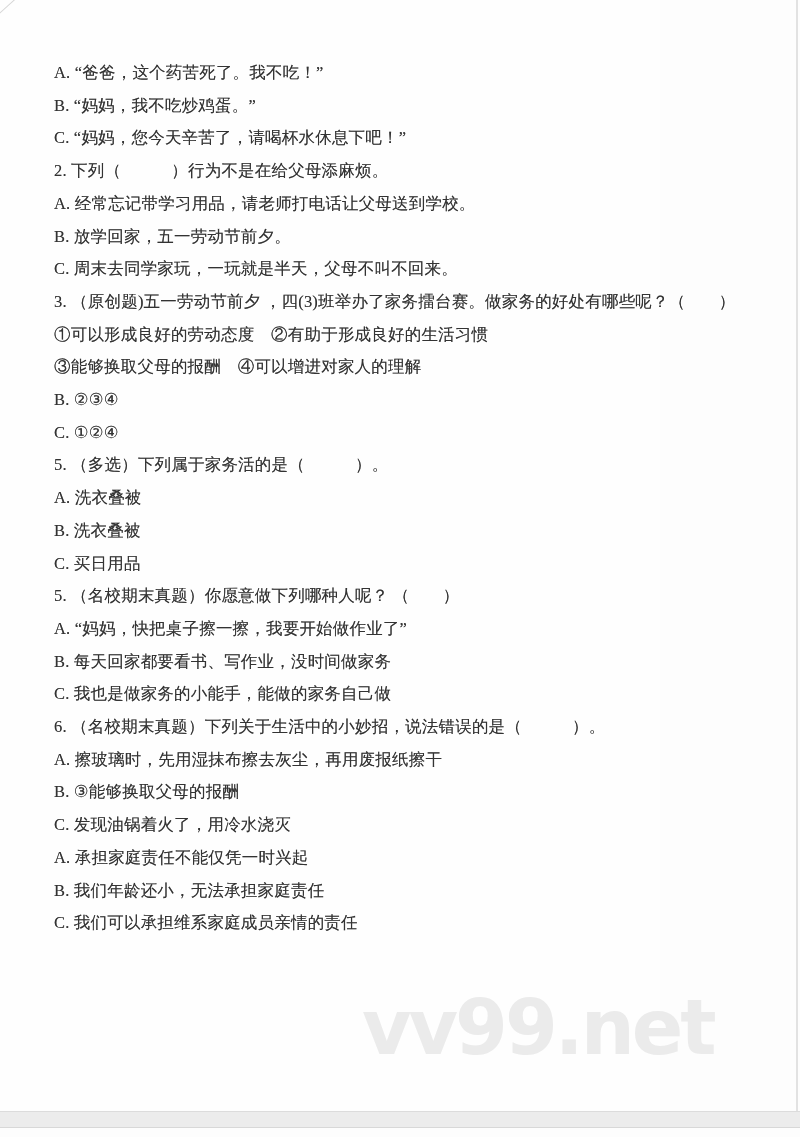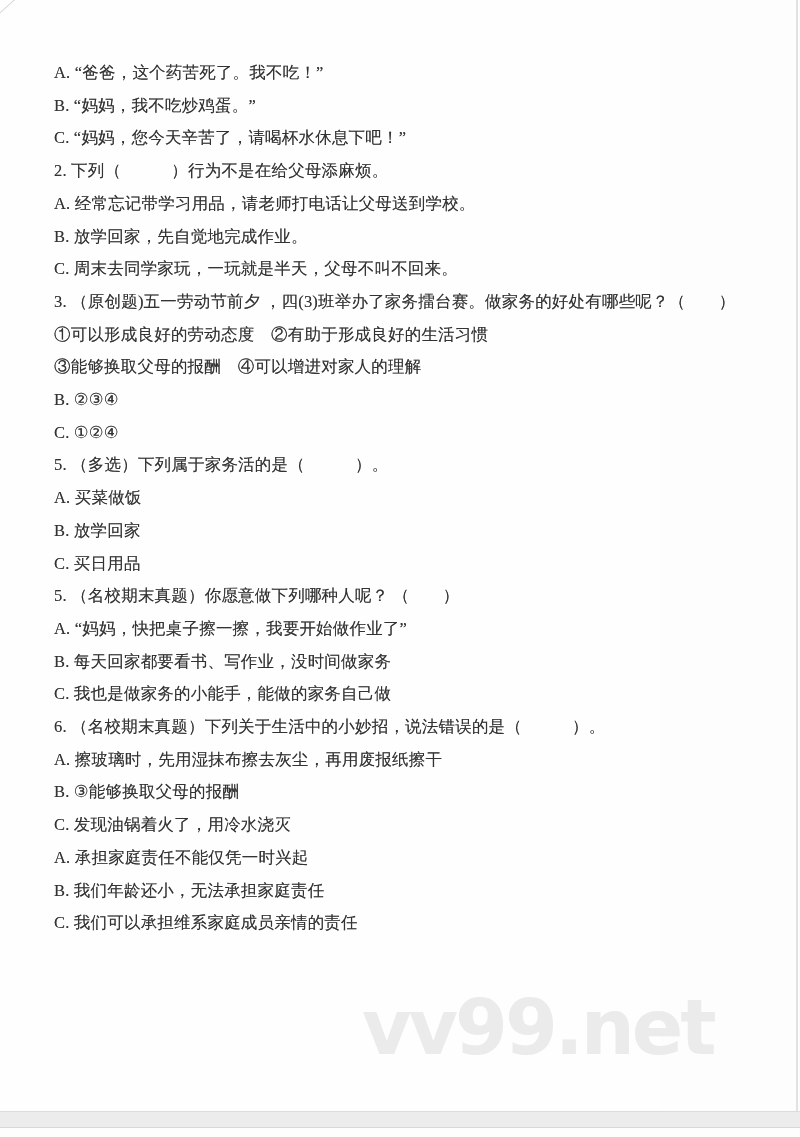--- a/index.html
+++ b/index.html
@@ -91,30 +91,30 @@
 <body>
 
 <div class="page">
   <div class="corner-line"></div>
   <div class="content" id="questions-container">
       <div class="line">A. “爸爸，这个药苦死了。我不吃！”</div>
       <div class="line">B. “妈妈，我不吃炒鸡蛋。”</div>
       <div class="line">C. “妈妈，您今天辛苦了，请喝杯水休息下吧！”</div>
       <div class="line">2. 下列（　　　）行为不是在给父母添麻烦。</div>
       <div class="line">A. 经常忘记带学习用品，请老师打电话让父母送到学校。</div>
-      <div class="line">B. 放学回家，先自觉地完成作业。</div>
+      <div class="line">B. 放学回家，五一劳动节前夕。</div>
       <div class="line">C. 周末去同学家玩，一玩就是半天，父母不叫不回来。</div>
       <div class="line">3. （原创题)五一劳动节前夕 ，四(3)班举办了家务擂台赛。做家务的好处有哪些呢？（　　）</div>
       <div class="line">①可以形成良好的劳动态度　②有助于形成良好的生活习惯</div>
       <div class="line">③能够换取父母的报酬　④可以增进对家人的理解</div>
       <div class="line">B. ②③④</div>
       <div class="line">C. ①②④</div>
       <div class="line">5. （多选）下列属于家务活的是（　　　）。</div>
-      <div class="line">A. 买菜做饭</div>
-      <div class="line">B. 放学回家</div>
+      <div class="line">A. 洗衣叠被</div>
+      <div class="line">B. 洗衣叠被</div>
       <div class="line">C. 买日用品</div>
       <div class="line">5. （名校期末真题）你愿意做下列哪种人呢？ （　　）</div>
       <div class="line">A. “妈妈，快把桌子擦一擦，我要开始做作业了”</div>
       <div class="line">B. 每天回家都要看书、写作业，没时间做家务</div>
       <div class="line">C. 我也是做家务的小能手，能做的家务自己做</div>
       <div class="line">6. （名校期末真题）下列关于生活中的小妙招，说法错误的是（　　　）。</div>
       <div class="line">A. 擦玻璃时，先用湿抹布擦去灰尘，再用废报纸擦干</div>
       <div class="line">B. ③能够换取父母的报酬</div>
       <div class="line">C. 发现油锅着火了，用冷水浇灭</div>
       <div class="line">A. 承担家庭责任不能仅凭一时兴起</div>

